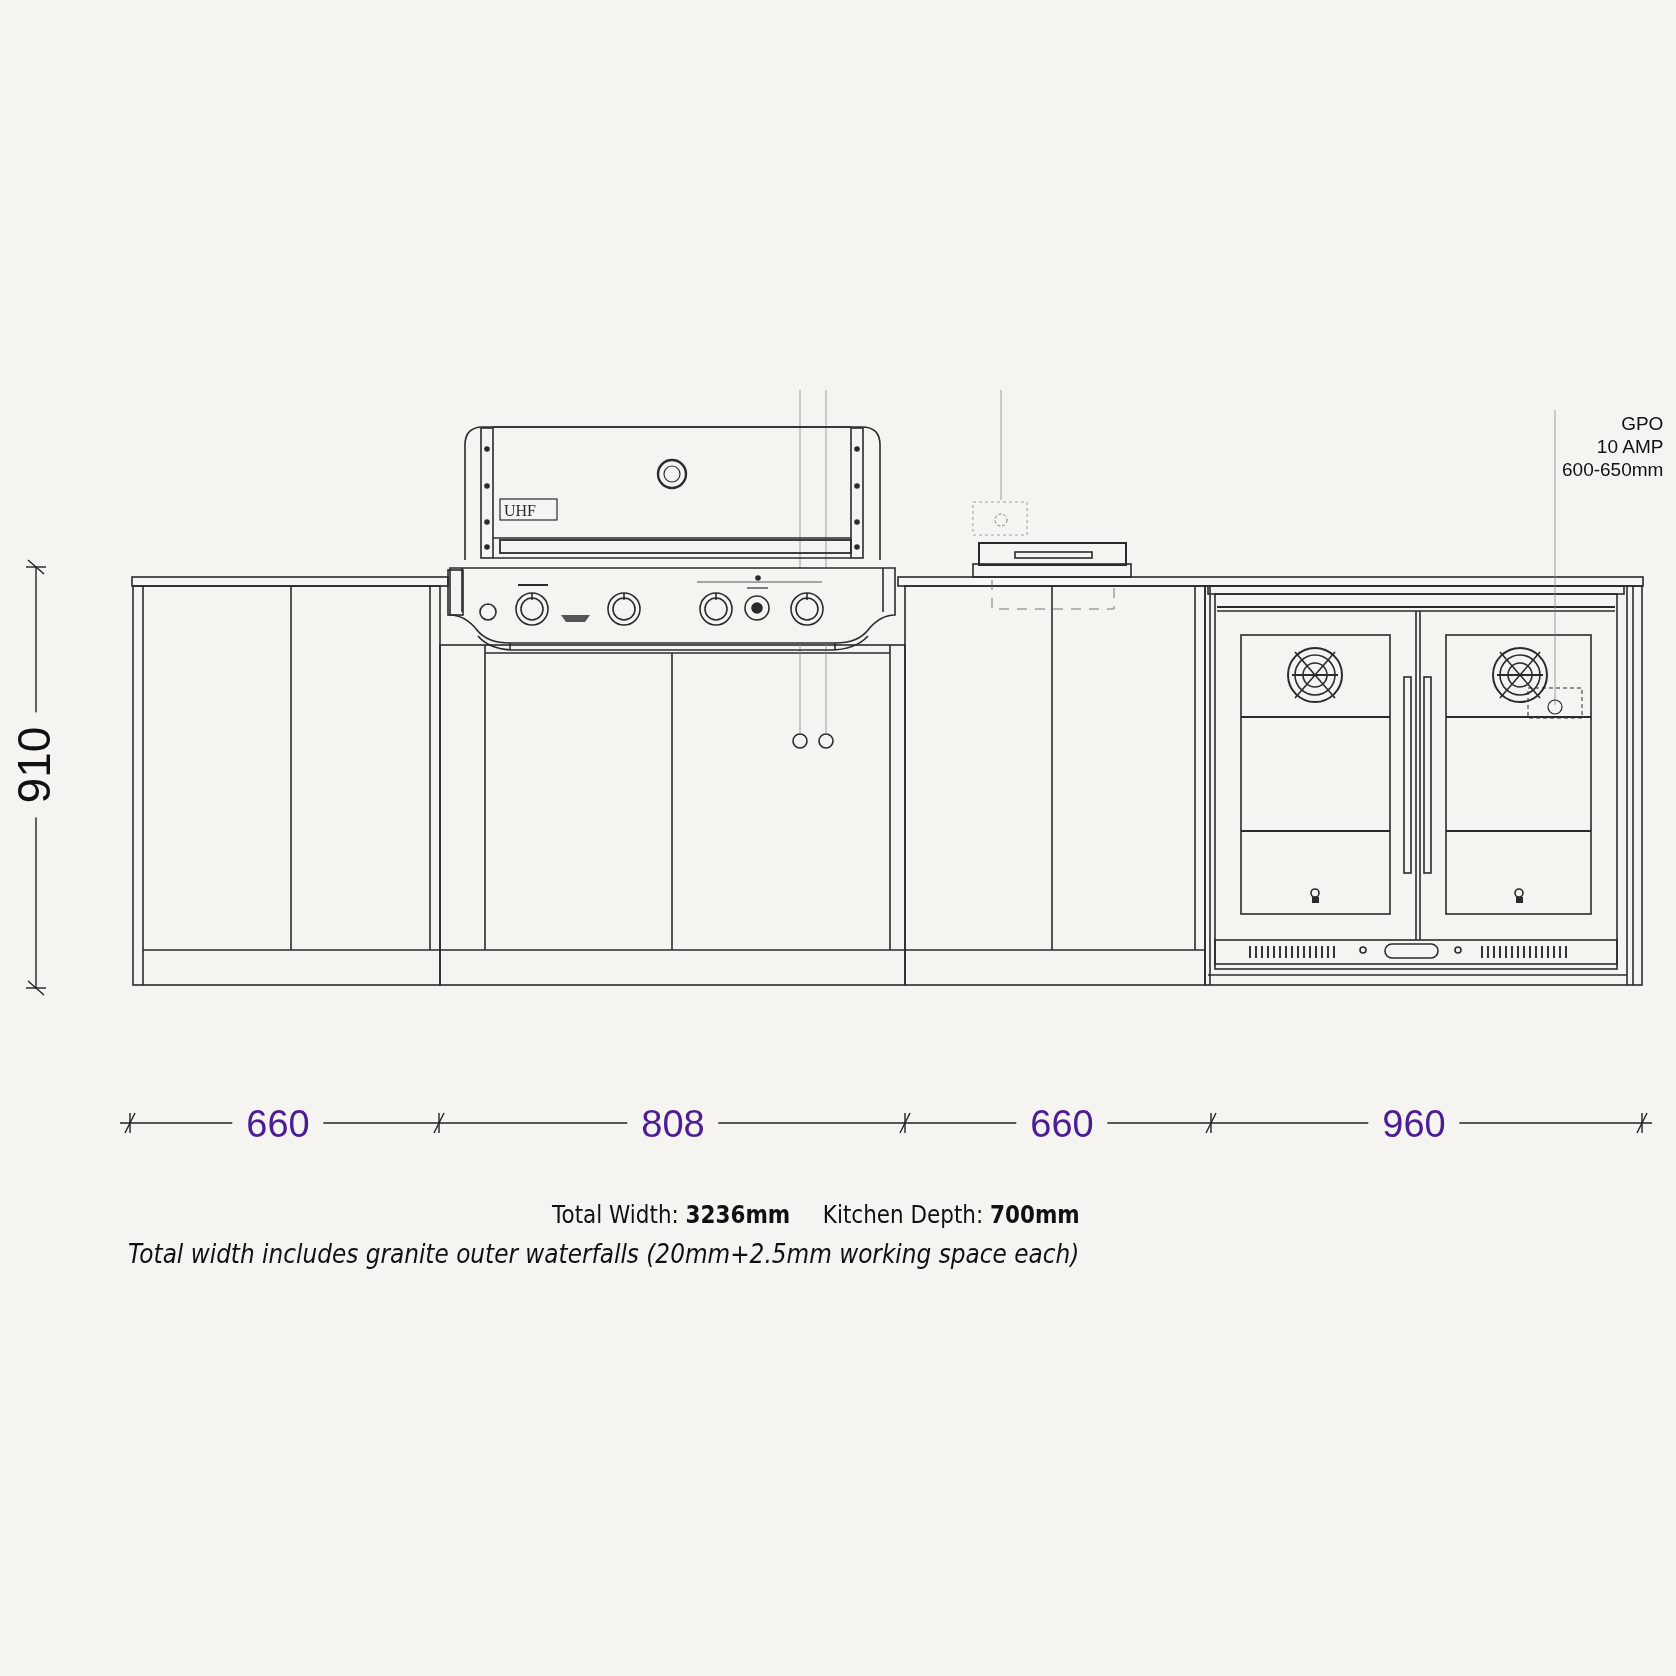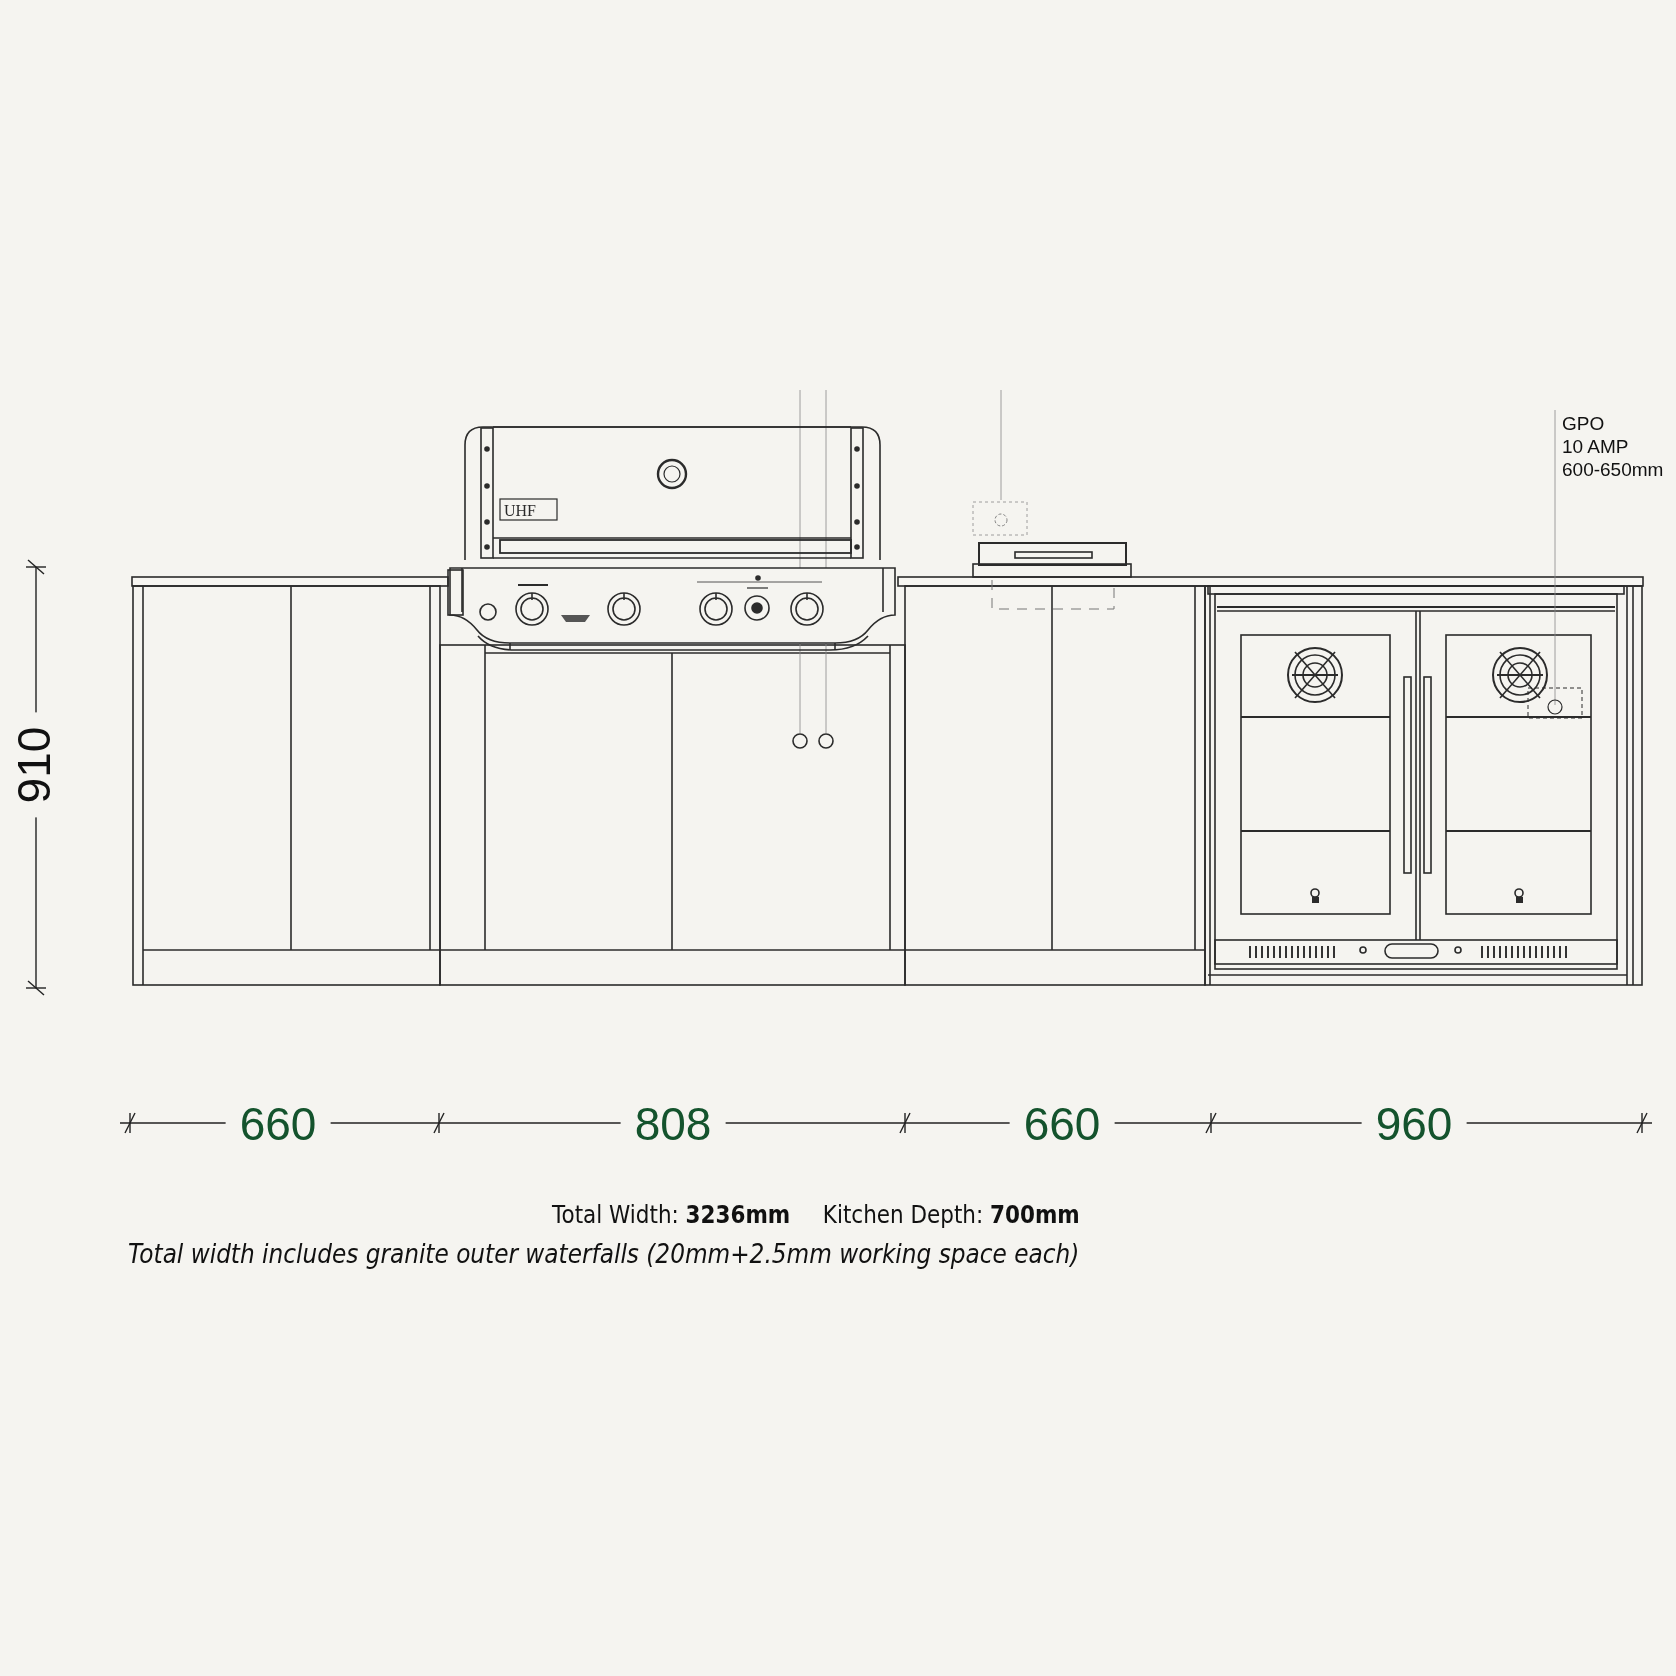--- a/index.html
+++ b/index.html
@@ -1,20 +1,20 @@
 <!DOCTYPE html>
 <html><head>
 <meta charset="utf-8">
 <style>
   html, body { margin:0; padding:0; }
   body { width:1676px; height:1676px; background:#f5f4f0; position:relative; overflow:hidden; font-family:"Liberation Sans", sans-serif; }
   #drawing { position:absolute; left:0; top:0; }
-  .dim-label { position:absolute; font-family:"Liberation Sans", sans-serif; font-size:46px; color:#14532d; line-height:1; transform:translate(-50%,-50%); background:#f5f4f0; padding:0 14px; }
+  .dim-label { position:absolute; font-family:"Liberation Sans", sans-serif; font-size:38px; color:#4c1d95; line-height:1; transform:translate(-50%,-50%); background:#f5f4f0; padding:0 14px; }
   .dim-vert { position:absolute; left:34px; top:765px; font-size:46px; color:#111; transform:translate(-50%,-50%) rotate(-90deg); background:#f5f4f0; padding:0 14px; line-height:1; }
-  .gpo { position:absolute; left:1562px; top:412px; font-size:19px; line-height:23px; color:#111; }
+  .gpo { position:absolute; left:1562px; top:412px; font-size:19px; line-height:23px; color:#111;text-align:right; }
   .gpo div { white-space:nowrap; }
   .summary { position:absolute; left:0; width:1676px; top:1200px; text-align:center; font-family:"DejaVu Sans", sans-serif; font-size:25px; color:#111; transform:scaleX(0.86); transform-origin:680px 0; }
   .summary .val { font-weight:bold; }
   .summary .gap { display:inline-block; width:22px; }
   .note { position:absolute; left:128px; top:1238px; font-family:"DejaVu Sans", sans-serif; font-style:italic; font-size:27px; color:#111; white-space:nowrap; transform:scaleX(0.86); transform-origin:0 0; }
 </style>
 </head>
 <body>
 
 <svg id="drawing" width="1676" height="1676" viewBox="0 0 1676 1676" xmlns="http://www.w3.org/2000/svg" fill="none" stroke="#2b2b2b" stroke-width="1.6">

